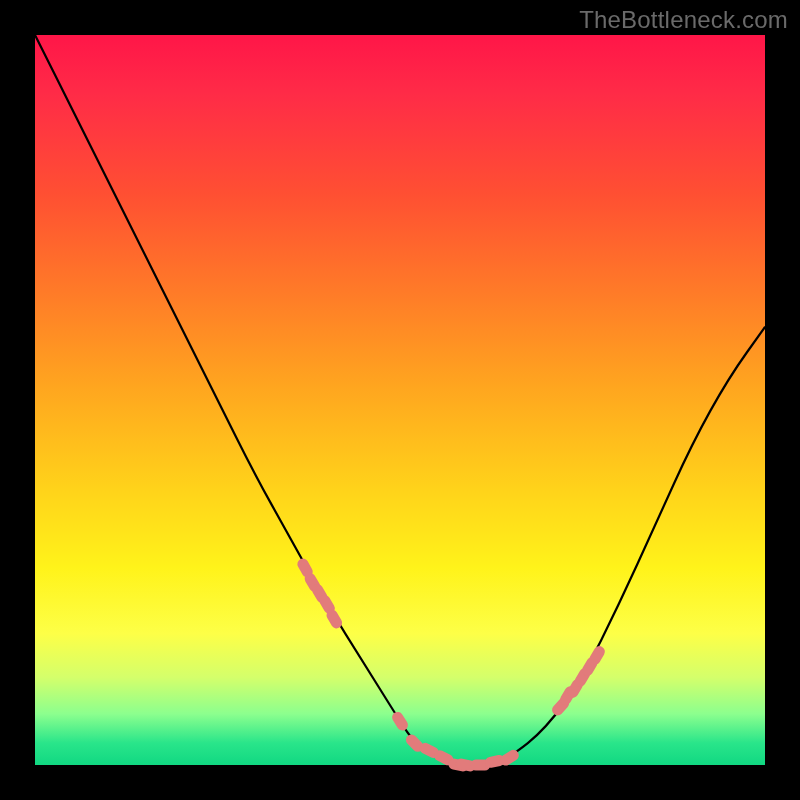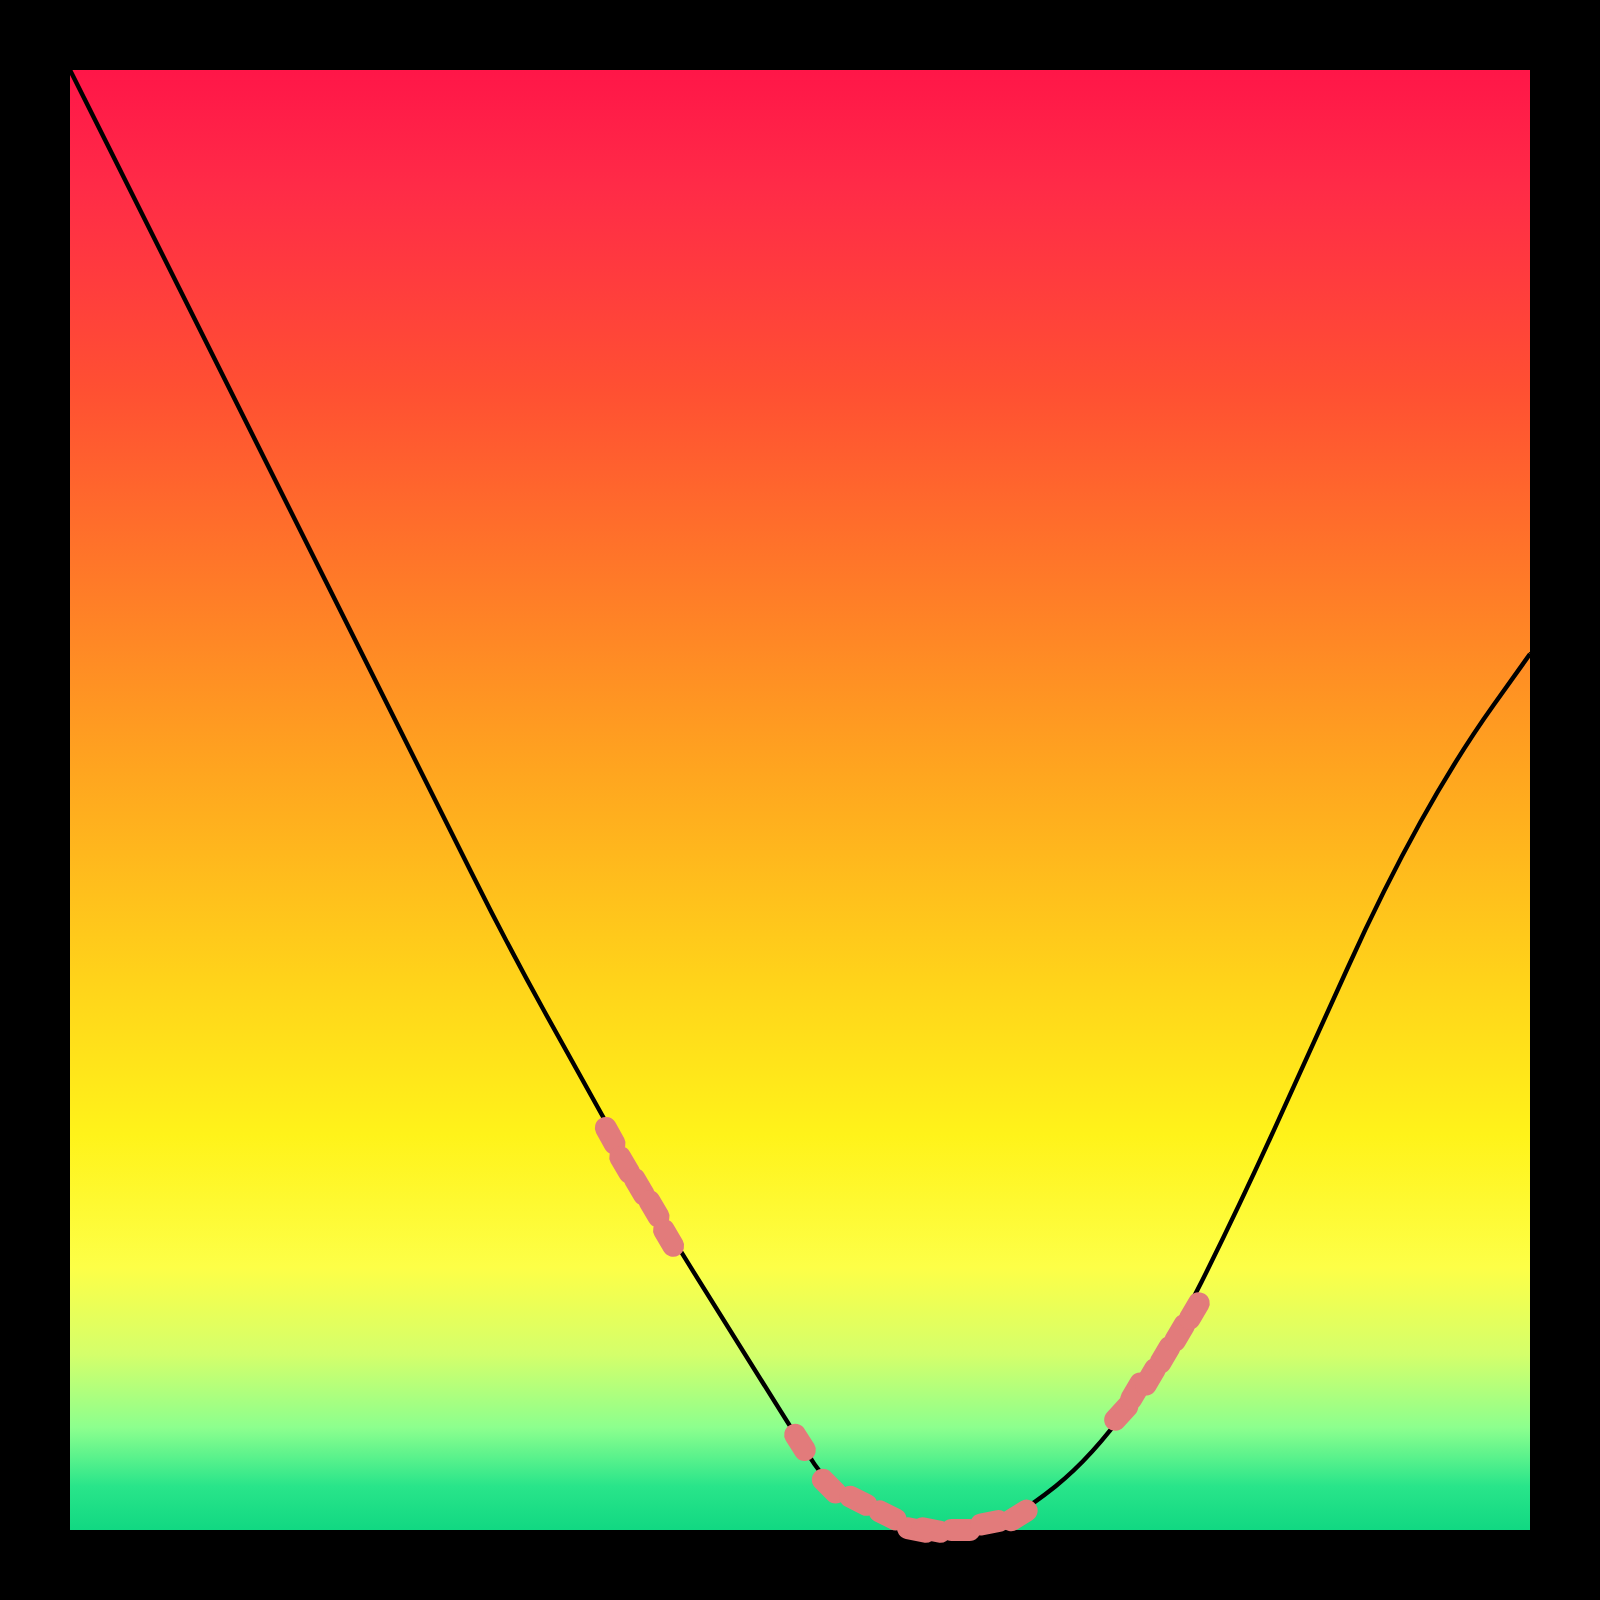--- a/index.html
+++ b/index.html
@@ -57,20 +57,21 @@
     width: 730px;
     height: 730px;
     overflow: visible;
   }
 </style>
 </head>
 <body>
 
 <div class="frame">
 
+  <div class="watermark">TheBottleneck.com</div>
 
   <div class="plot-area">
     <svg class="curve" viewBox="0 0 730 730" preserveAspectRatio="none">
       <path id="curve-path" fill="none" stroke="#000000" stroke-width="2.2" d="M 0.0 0.0 Q 0.0 0.0 18.3 36.5 Q 36.5 73.0 54.8 109.5 Q 73.0 146.0 91.3 182.5 Q 109.5 219.0 127.8 255.5 Q 146.0 292.0 164.3 328.5 Q 182.5 365.0 200.8 401.5 Q 219.0 438.0 237.3 470.9 Q 255.5 503.7 273.8 536.5 Q 292.0 569.4 310.3 598.6 Q 328.5 627.8 346.8 657.0 Q 365.0 686.2 372.3 697.2 Q 379.6 708.1 390.6 715.4 Q 401.5 722.7 412.5 726.4 Q 423.4 730.0 430.7 730.0 Q 438.0 730.0 445.3 730.0 Q 452.6 730.0 463.6 726.4 Q 474.5 722.7 492.8 708.1 Q 511.0 693.5 529.3 668.0 Q 547.5 642.4 565.8 605.9 Q 584.0 569.4 602.3 529.3 Q 620.5 489.1 638.8 449.0 Q 657.0 408.8 675.3 375.9 Q 693.5 343.1 711.8 317.5 T 730.0 292.0"></path>
       <g id="markers-group">
           <rect x="260.1" y="527.4" width="20" height="11" rx="5.5" ry="5.5" fill="#e27b7b" transform="rotate(60.9 270.1 532.9)"></rect>
           <rect x="267.4" y="542.0" width="20" height="11" rx="5.5" ry="5.5" fill="#e27b7b" transform="rotate(59.5 277.4 547.5)"></rect>
           <rect x="274.7" y="553.0" width="20" height="11" rx="5.5" ry="5.5" fill="#e27b7b" transform="rotate(59.5 284.7 558.5)"></rect>
           <rect x="282.0" y="563.9" width="20" height="11" rx="5.5" ry="5.5" fill="#e27b7b" transform="rotate(59.5 292.0 569.4)"></rect>
           <rect x="289.3" y="578.5" width="20" height="11" rx="5.5" ry="5.5" fill="#e27b7b" transform="rotate(59.5 299.3 584.0)"></rect>

